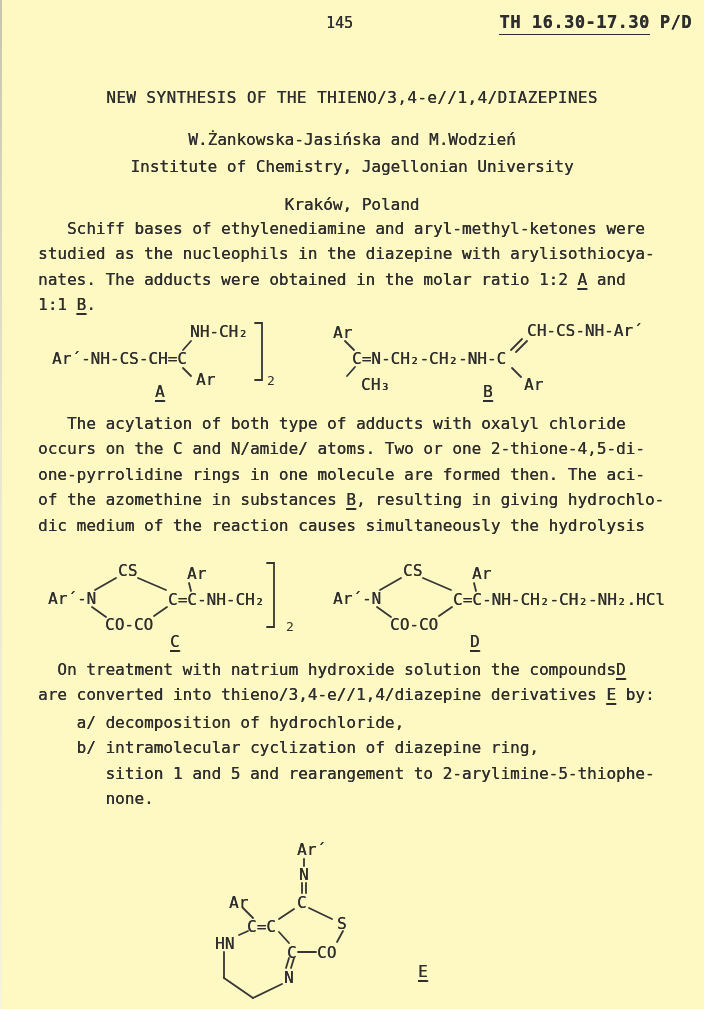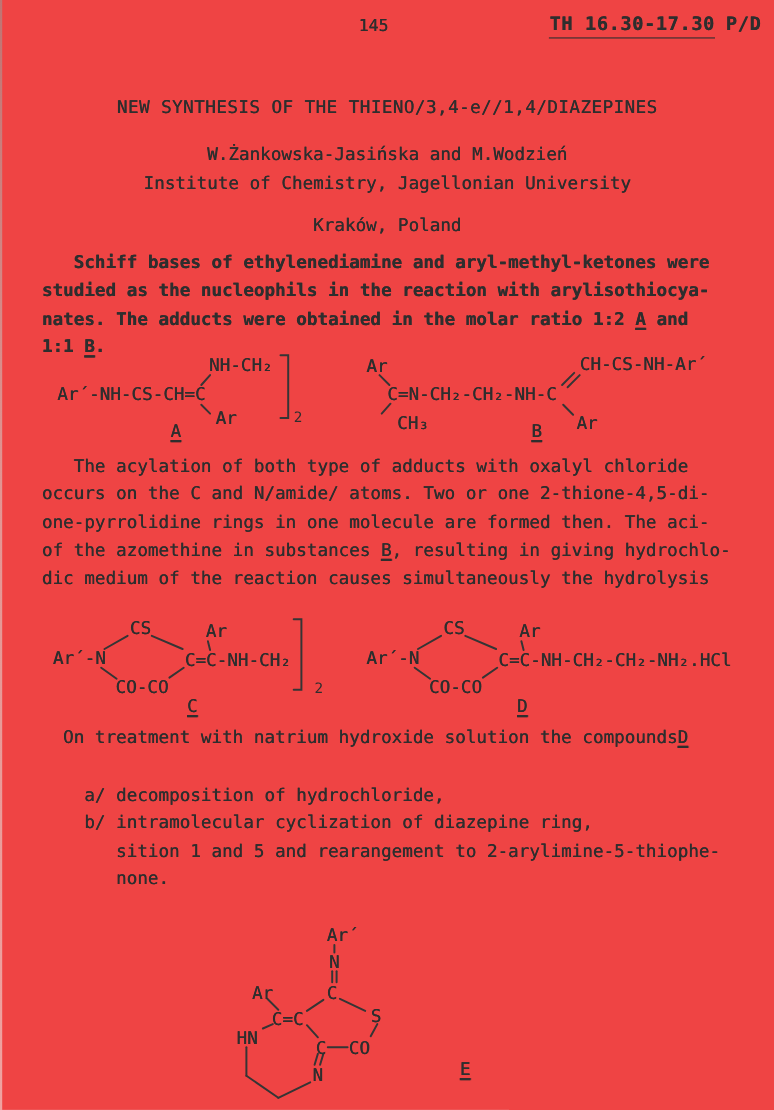--- a/index.html
+++ b/index.html
@@ -1,18 +1,18 @@
 <!DOCTYPE html>
 <html><head>
 <meta charset="utf-8">
 <style>
   html,body { margin:0; padding:0; background:#e9e9e7; }
   .page {
     position:relative; width:704px; height:1009px; margin:0 auto;
-    background:#ef4444; overflow:hidden;
+    background:#fef9c3; overflow:hidden;
     font-family:"DejaVu Sans Mono", monospace;
     color:#2e2e2e;
   }
   .page::before {
     content:""; position:absolute; left:0; top:0; bottom:0; width:2px;
     background:linear-gradient(#9a9a98, #d8d8d4 45%, #efefec); opacity:.55;
     pointer-events:none;
   }
   .txt { text-shadow:0.3px 0 0 currentColor; }
 
@@ -25,21 +25,21 @@
   
   .cline { position:absolute; left:0; width:704px; text-align:center; font-size:16px; white-space:pre; }
   .t-title  { top:88px;  letter-spacing:.4px; }
   .t-auth   { top:130px; }
   .t-aff    { top:157px; }
   .t-city   { top:195px; }
 
   
   .par { position:absolute; left:38px; width:650px; font-size:16px; }
   .par .line { white-space:pre; line-height:25.4px; height:25.4px; }
-  .p1 { top:226px;font-weight:bold; }
+  .p1 { top:216px; }
   .p2 { top:411px; }
   .p3 { top:657px; }
   .lst { top:710px; }
   .u { text-decoration:underline; text-decoration-thickness:1.5px; text-underline-offset:3px; }
 
   
   .struct { position:absolute; font-size:16px; }
   .struct .atom { position:absolute; white-space:pre; line-height:16px; text-shadow:0.3px 0 0 currentColor; }
   .struct .lbl  { position:absolute; white-space:pre; line-height:16px; text-decoration:underline; text-decoration-thickness:1.5px; text-underline-offset:3px; text-shadow:0.3px 0 0 currentColor; }
   .struct .sub  { position:absolute; font-size:13px; line-height:13px; }
@@ -62,21 +62,21 @@
     <span class="code">TH 16.30-17.30</span><span class="suffix">P/D</span>
   </div>
 
   <div class="cline t-title txt">NEW SYNTHESIS OF THE THIENO/3,4-e//1,4/DIAZEPINES</div>
   <div class="cline t-auth txt">W.Żankowska-Jasińska and M.Wodzień</div>
   <div class="cline t-aff txt">Institute of Chemistry, Jagellonian University</div>
   <div class="cline t-city txt">Kraków, Poland</div>
 
   <div class="par p1 txt">
       <div class="line"><span>   Schiff bases of ethylenediamine and aryl-methyl-ketones were</span></div>
-      <div class="line"><span>studied as the nucleophils in the reaction with arylisothiocya-</span></div>
+      <div class="line"><span>studied as the nucleophils in the diazepine with arylisothiocya-</span></div>
       <div class="line"><span>nates. The adducts were obtained in the molar ratio 1:2 </span><span class="u">A</span><span> and</span></div>
       <div class="line"><span>1:1 </span><span class="u">B</span><span>.</span></div>
     </div>
 
   <div class="struct s-a">
     <svg width="280" height="86">
       <line class="bond" x1="143" y1="32" x2="151" y2="23"></line>
       <line class="bond" x1="143" y1="50" x2="151" y2="58"></line>
       <polyline class="bond" points="215,5 222,5 222,62 215,62"></polyline>
     </svg>
@@ -140,20 +140,21 @@
     <span class="atom" style="left:78px;  top:5px;">CS</span>
     <span class="atom" style="left:147px; top:8px;">Ar</span>
     <span class="atom" style="left:8px;   top:33px;">Ar´-N</span>
     <span class="atom" style="left:128px; top:34px;">C=C-NH-CH₂-CH₂-NH₂.HCl</span>
     <span class="atom" style="left:65px;  top:59px;">CO-CO</span>
     <span class="lbl" style="left:145px; top:76px;">D</span>
   </div>
 
   <div class="par p3 txt">
       <div class="line"><span>  On treatment with natrium hydroxide solution the compounds</span><span class="u">D</span></div>
+      <div class="line"><span>are converted into thieno/3,4-e//1,4/diazepine derivatives </span><span class="u">E</span><span> by:</span></div>
     </div>
   <div class="par lst txt">
       <div class="line"><span>    a/ decomposition of hydrochloride,</span></div>
       <div class="line"><span>    b/ intramolecular cyclization of diazepine ring,</span></div>
       <div class="line"><span>       sition 1 and 5 and rearangement to 2-arylimine-5-thiophe-</span></div>
       <div class="line"><span>       none.</span></div>
     </div>
 
   <div class="struct s-e">
     <svg width="304" height="174">

